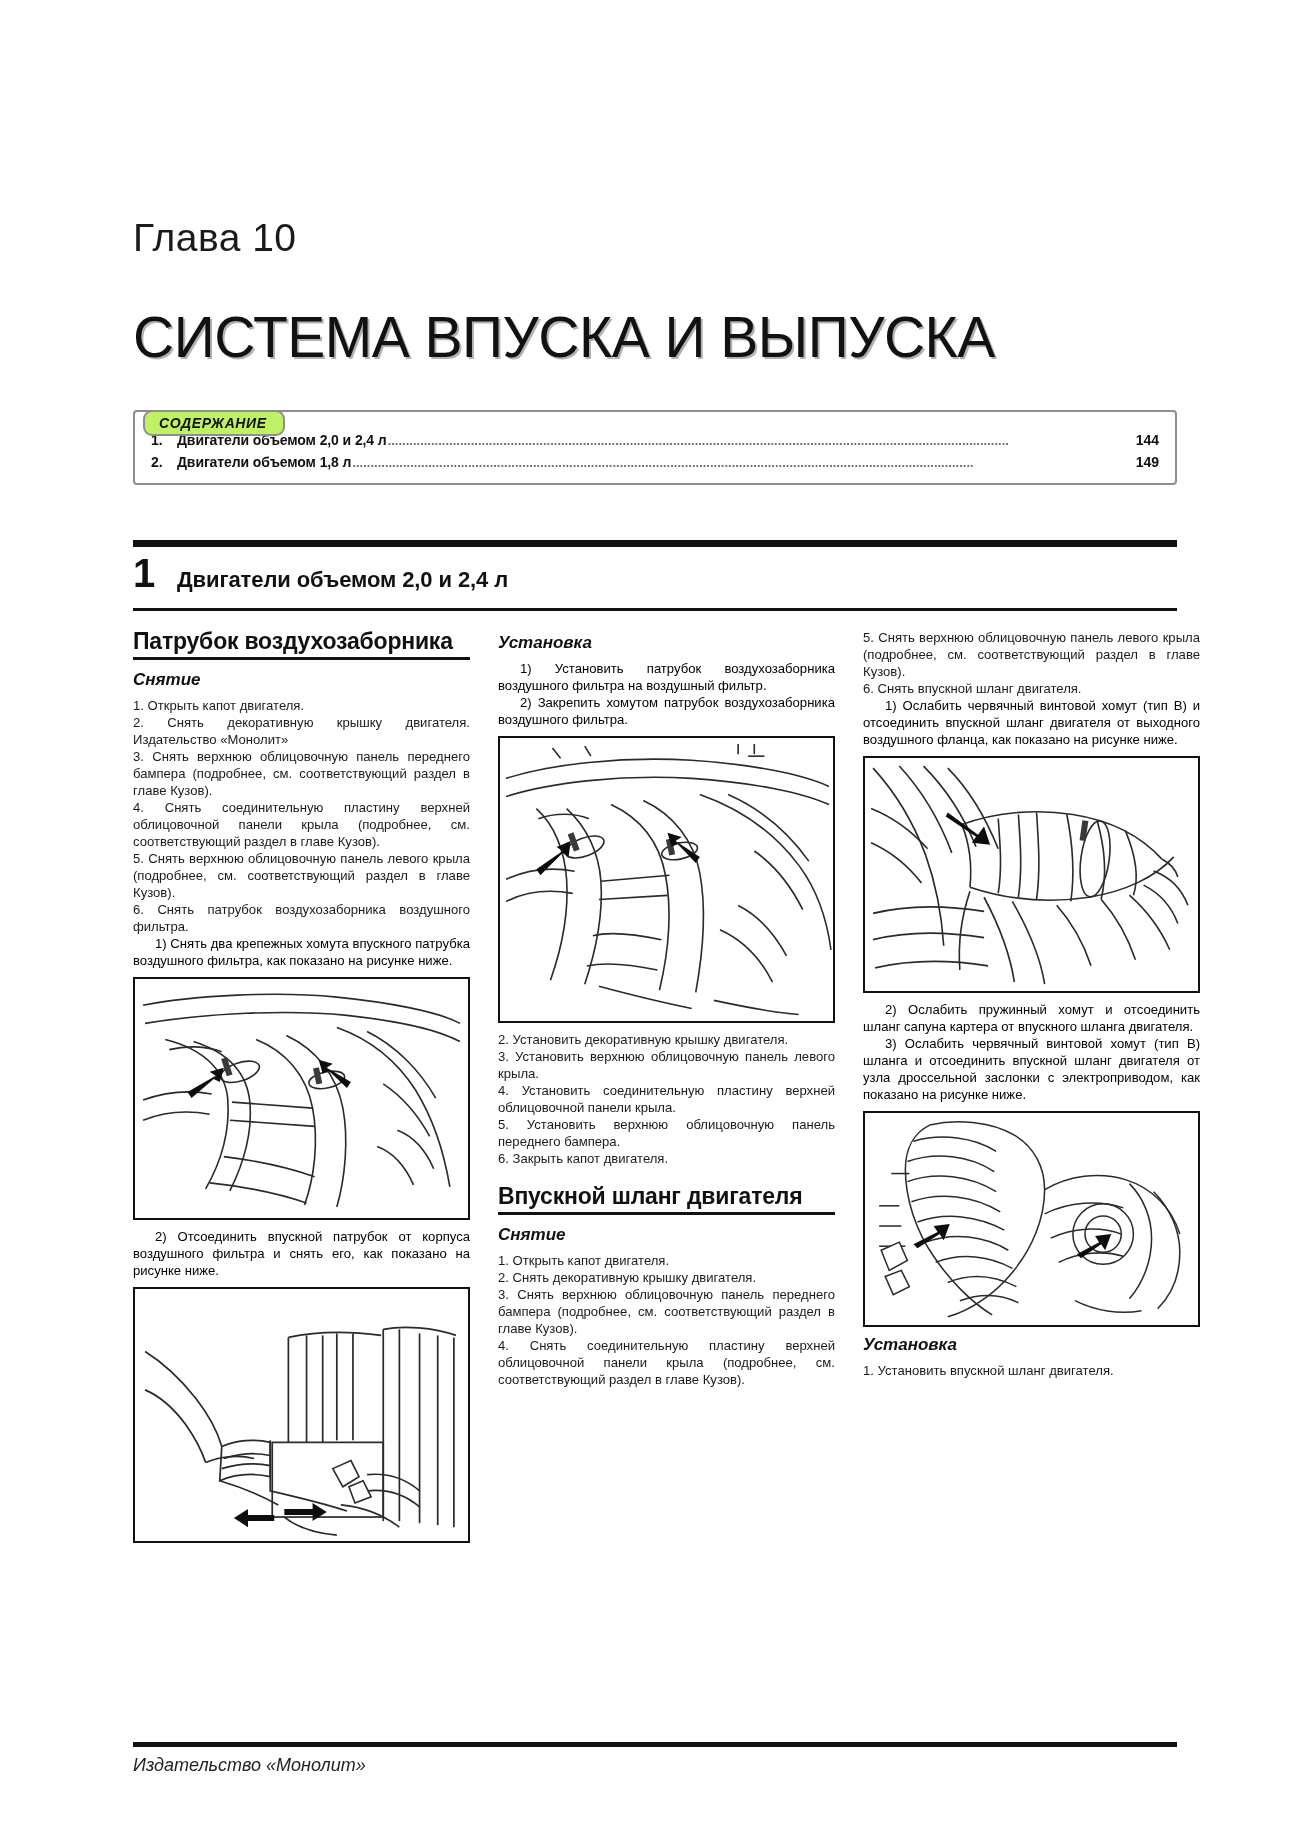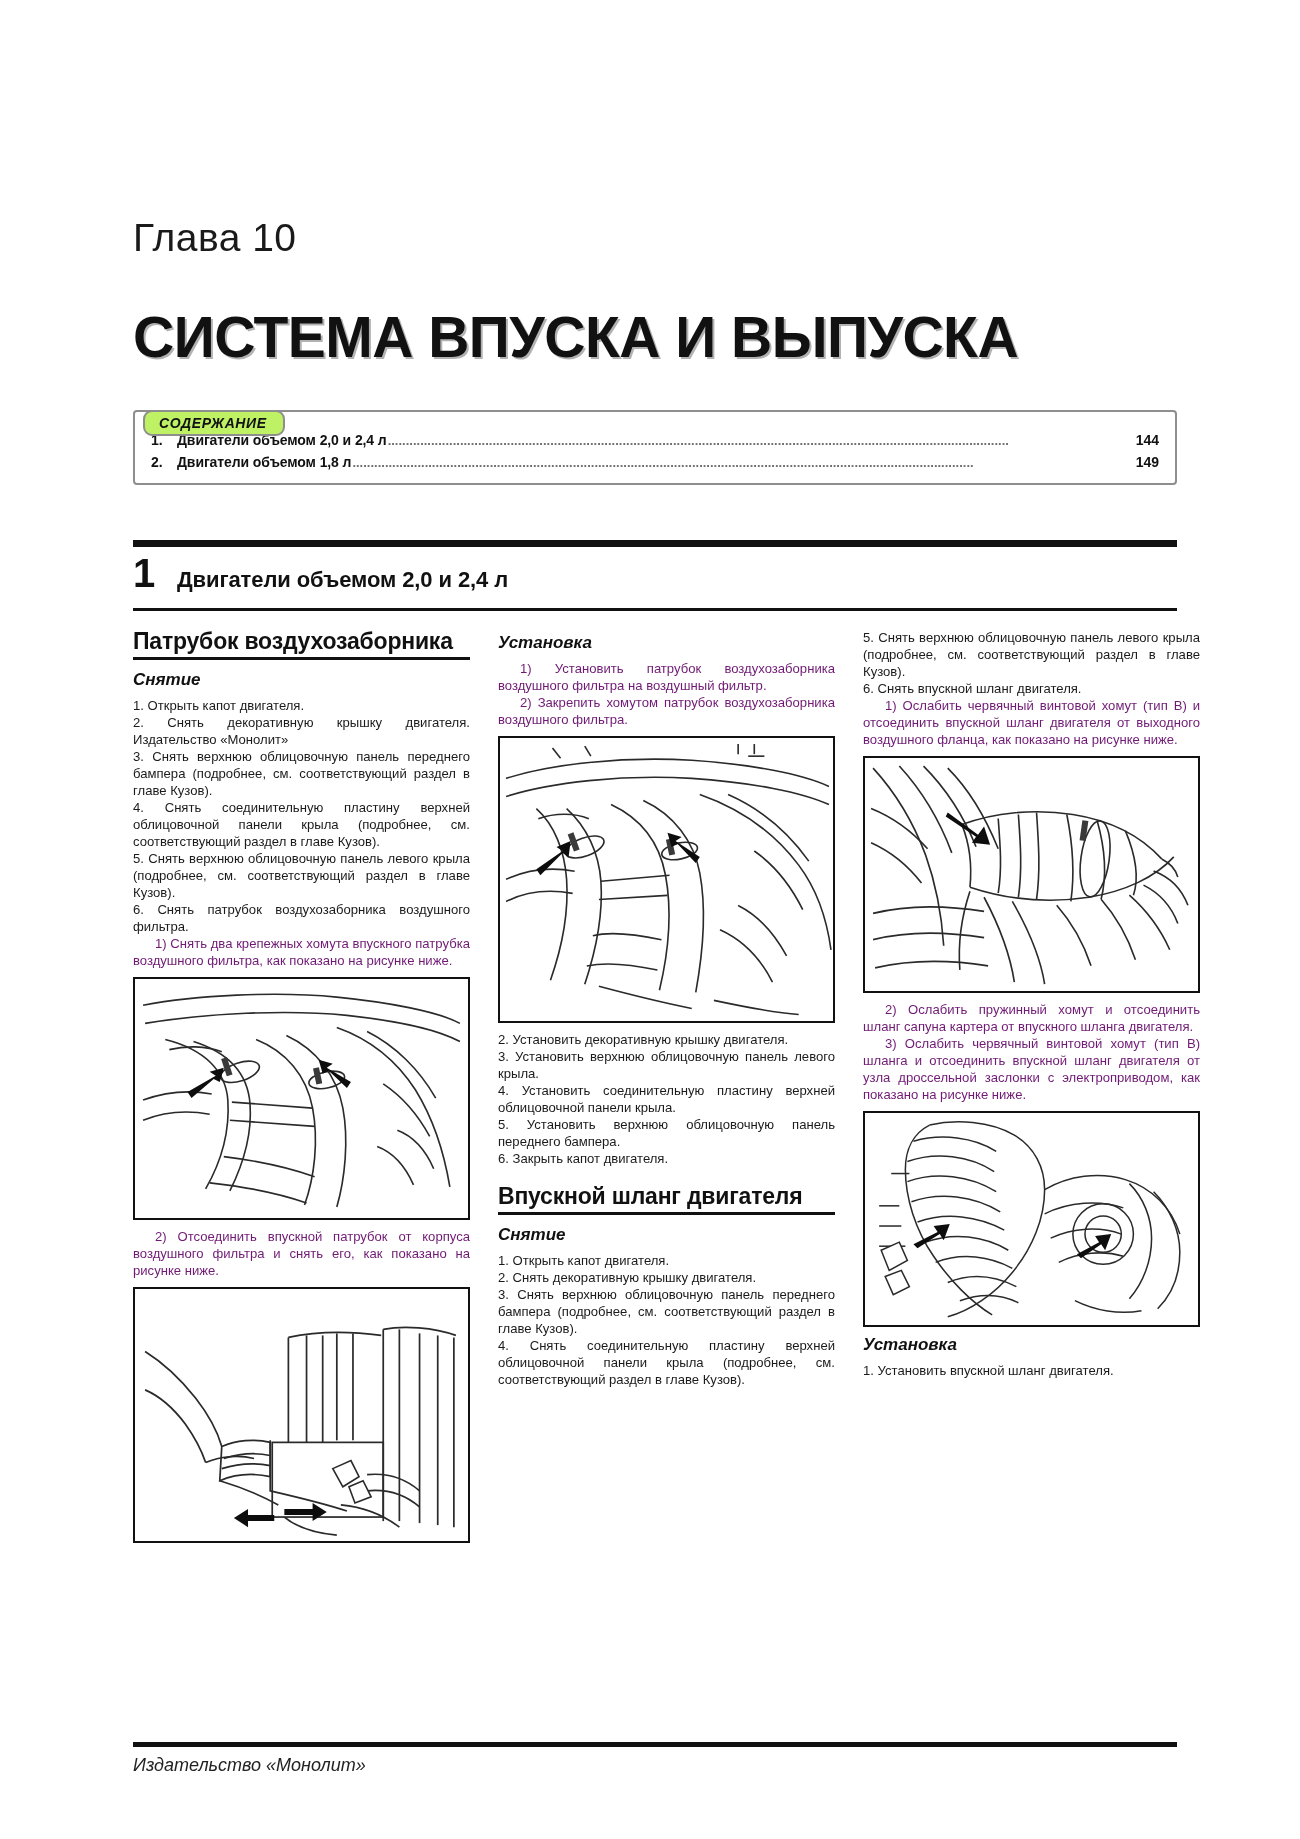--- a/index.html
+++ b/index.html
@@ -30,21 +30,21 @@
     margin-top: 218px;
     font-size: 39px;
     font-weight: 400;
     letter-spacing: 0.5px;
     color: #1a1a1a;
     line-height: 1;
   }
   .chapter-title {
     margin-top: 52px;
     font-size: 57px;
-    font-weight: 700;
+    font-weight: 400;
     letter-spacing: -0.5px;
     color: #111;
     line-height: 1;
     text-shadow: 2px 2px 0 rgba(0,0,0,0.30);
   }
 
   
   .toc-wrap {
     position: relative;
     margin-top: 44px;
@@ -159,21 +159,21 @@
   p.para {
     font-size: 13.1px;
     line-height: 1.30;
     color: #1b1b1b;
     text-align: justify;
     margin-bottom: 0px;
   }
   p.sub-para {
     font-size: 13.1px;
     line-height: 1.30;
-    color: #701a75;
+    color: #000000;
     text-align: justify;
     text-indent: 22px;
   }
   .gap-lg { height: 17px; }
 
   
   .fig {
     border: 2px solid #111;
     background: #fff;
     width: 100%;

